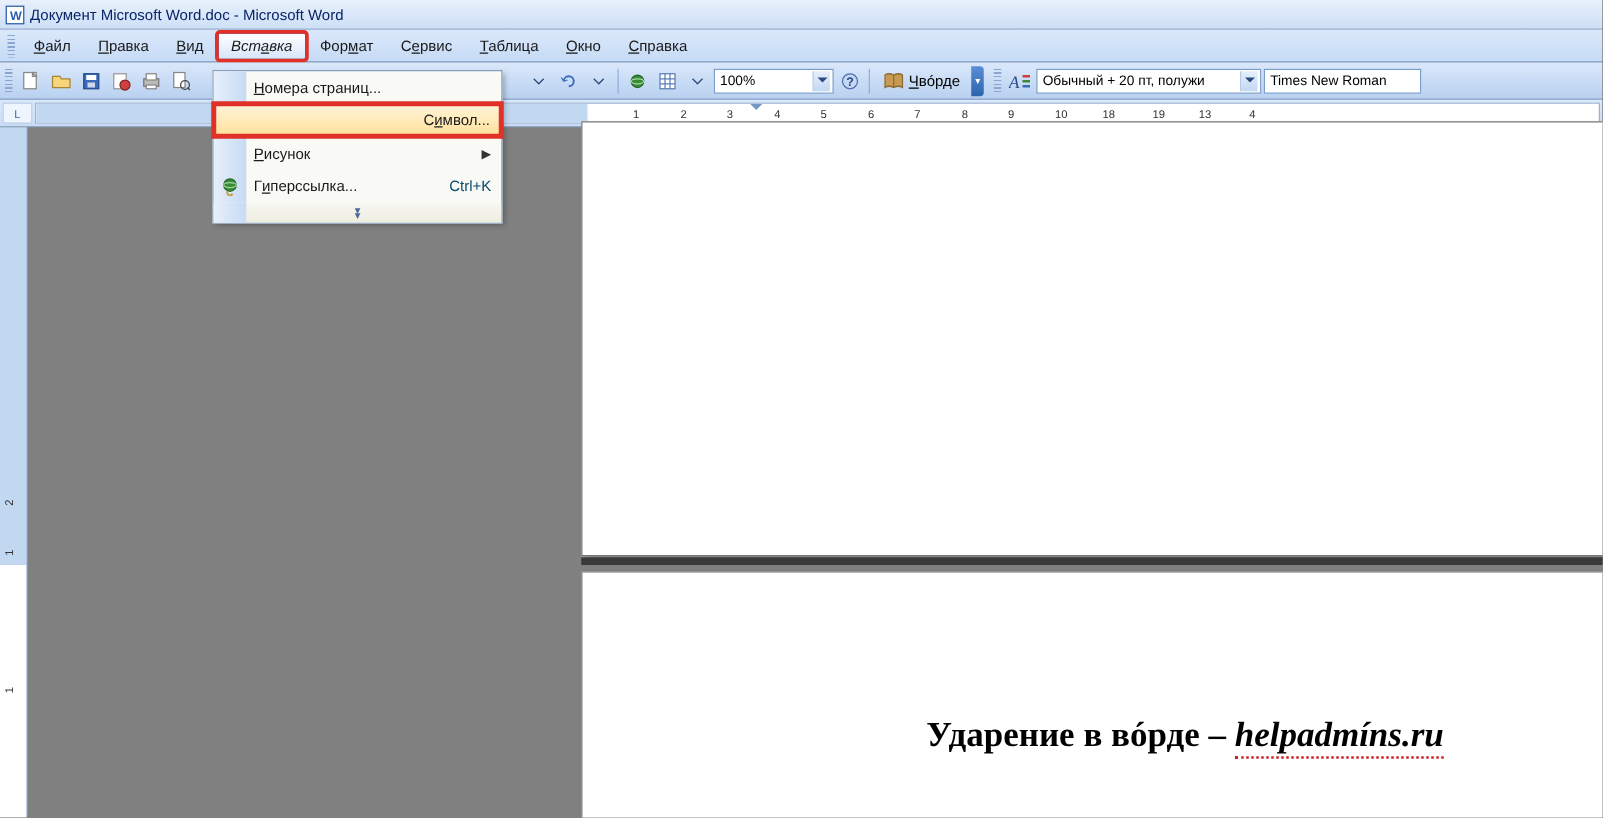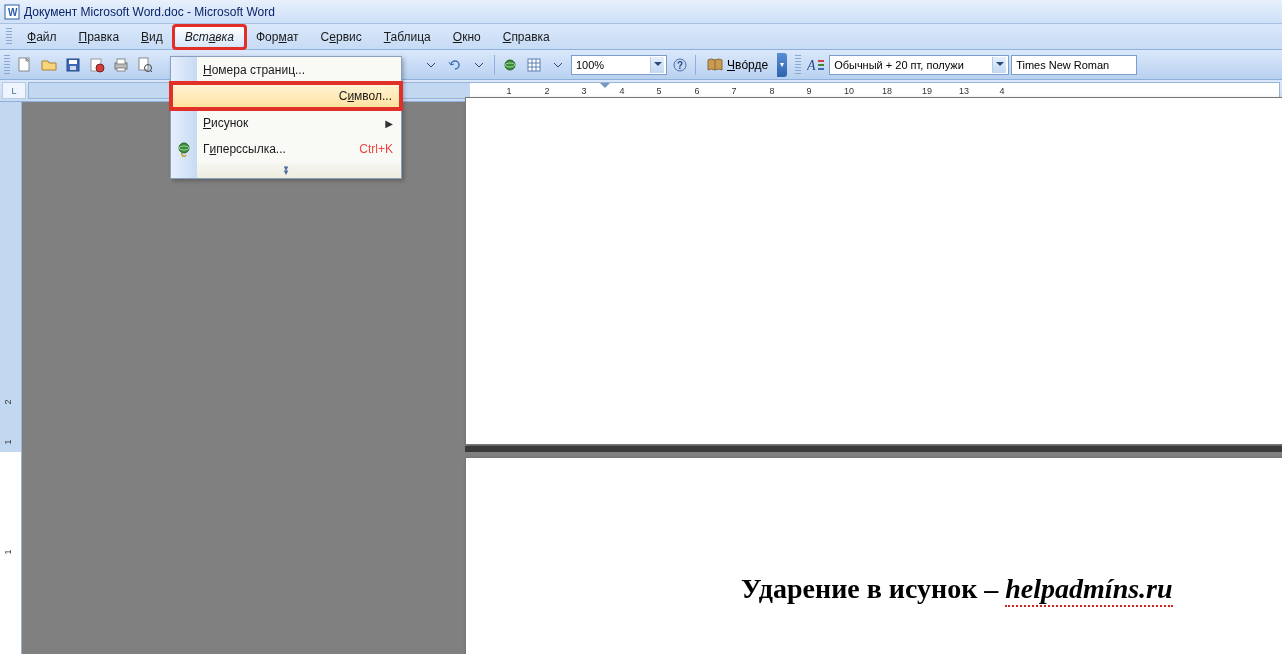--- a/index.html
+++ b/index.html
@@ -249,21 +249,21 @@
     margin:0;
     justify-content:flex-end;
   }
   .dd-item.boxed {
     outline:4px solid #e03028;
     outline-offset:-2px;
     z-index:5;
   }
   .dd-item .shortcut {
     margin-left:auto;
-    color:#ef4444;
+    color:#0c4a6e;
   }
   .dd-item .arrow {
     margin-left:auto;
     font-size:10px;
     color:#333;
   }
   .dd-item .icon {
     position:absolute;
     left:4px;
     width:18px;height:18px;
@@ -476,21 +476,21 @@
     </div>
     <div class="vruler-active">
       <span class="vruler-num" style="top:100px">1</span>
     </div>
   </div>
   <div class="doc-area">
     <div class="page page1"></div>
     <div class="page-sep"></div>
     <div class="page page2">
       <div class="doc-text">
-        <span>Ударение в исунок – </span><span class="site">helpadmíns.ru</span>
+        <span>Ударение в вóрде – </span><span class="site">helpadmíns.ru</span>
       </div>
     </div>
   </div>
 </div>
 
 <div class="dropdown">
   <div class="gutter"></div>
   <div id="dropdown-items">
       <div class="dd-item"><span class="ul">Н</span>омера страниц...</div>
       <div class="dd-item hl boxed">С<span class="ul">и</span>мвол...</div>

